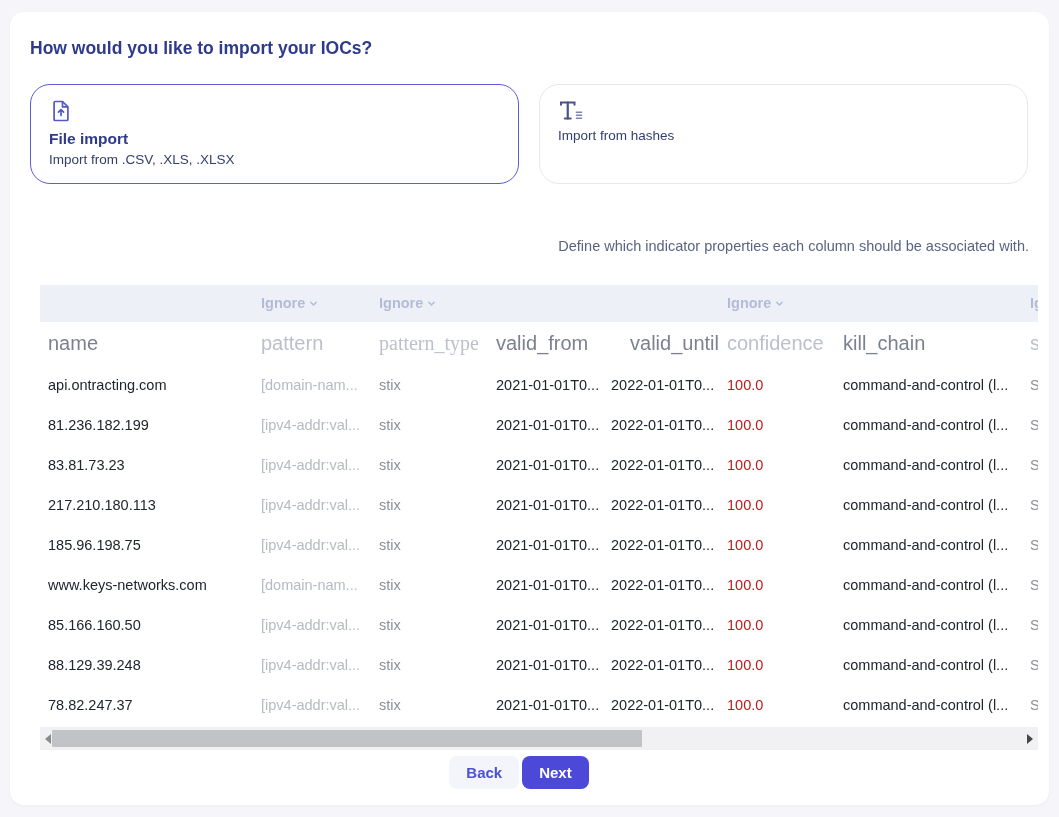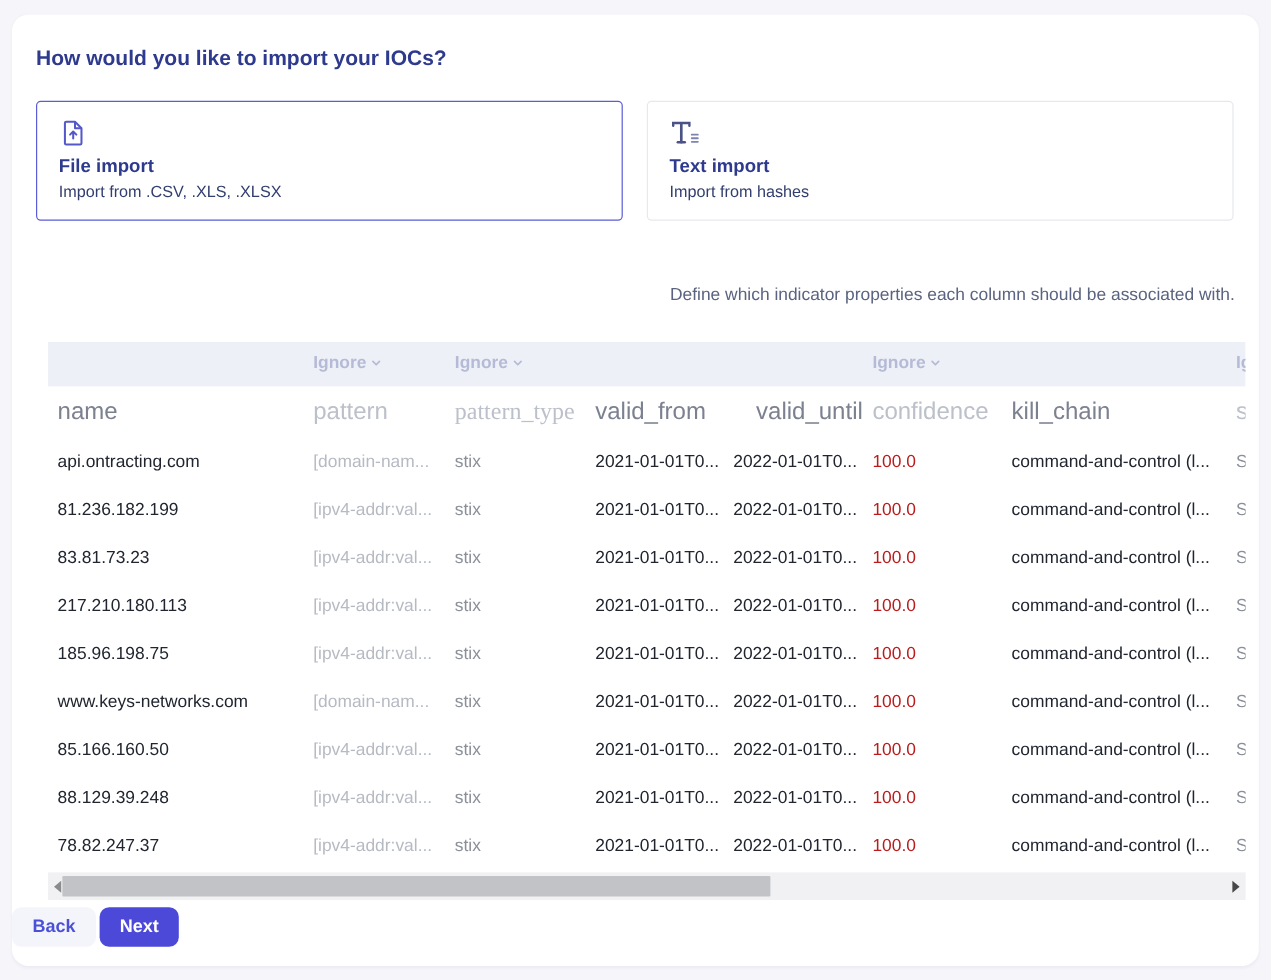--- a/index.html
+++ b/index.html
@@ -16,21 +16,21 @@
     background:#ffffff; border-radius:14px;
     box-shadow:0 1px 3px rgba(40,40,90,0.05);
   }
   .page-title {
     margin:25px 20px 0 20px;
     font-size:17.5px; font-weight:bold; color:#2d3a8d;
     height:22px; line-height:22px;
   }
   .options { display:flex; gap:20px; margin:25px 20px 0 20px; }
   .opt-card {
-    width:489px; height:100px; border-radius:4px;
+    width:489px; height:100px; border-radius:20px;
     border:1px solid #e7e8ee; background:#fff;
     padding:13px 18px; cursor:pointer;
   }
   .opt-card.selected { border:1px solid #5a5cd8; }
   .opt-icon { height:26px; display:flex; align-items:center; }
   .opt-title { margin-top:6px; font-size:15.5px; font-weight:bold; color:#2d3a8d; }
   .opt-sub { margin-top:4px; font-size:13.5px; color:#323e6e; }
   .desc {
     margin:53px 20px 0 20px;
     font-size:14.5px; color:#5a6380; height:18px; line-height:18px;text-align:right;
@@ -78,21 +78,21 @@
   }
   .tri-right {
     width:0; height:0; border-top:5px solid transparent; border-bottom:5px solid transparent;
     border-left:6px solid #474747;
   }
   .scroll-thumb {
     position:absolute; left:12px; top:3px; width:590px; height:17px;
     background:#c2c3c6; border-radius:1px; cursor:pointer;
   }
   .footer {
-    display:flex; justify-content:flex-start; gap:3px;
+    display:flex; justify-content:center; gap:3px;
     margin:6px 21px 0 0;
   }
   .btn {
     height:33px; border:none; border-radius:8px; padding:0 17px;
     font-family:"Liberation Sans", sans-serif;
     font-size:15px; font-weight:bold; cursor:pointer;
   }
   .btn-back { background:#f4f4fb; color:#4b50d8; }
   .btn-next { background:#4c49d8; color:#ffffff; }
 </style>
@@ -117,21 +117,20 @@
     </div>
     <div class="opt-card">
       <div class="opt-icon">
         <svg width="26" height="24" viewBox="0 0 26 24" fill="none">
           <path d="M3 5.8 V3.5 H16.5 V5.8" stroke="#4b5286" stroke-width="2" stroke-linecap="round"></path>
           <path d="M9.75 3.7 V19.5" stroke="#4b5286" stroke-width="2.2" stroke-linecap="round"></path>
           <path d="M6.8 19.5 H12.7" stroke="#4b5286" stroke-width="2" stroke-linecap="round"></path>
           <path d="M18.5 13.2 H23.5 M18.5 16.2 H23.5 M18.5 19.2 H23.5" stroke="#7d84b0" stroke-width="1.6" stroke-linecap="round"></path>
         </svg>
       </div>
-      <div class="opt-title">Text import</div>
       <div class="opt-sub">Import from hashes</div>
     </div>
   </div>
 
   <div class="desc">Define which indicator properties each column should be associated with.</div>
 
   <div class="tablewrap">
     <div class="thead" id="thead">
         <div class="hcell hc-active" style="width: 213px;"><span>Observable</span><svg class="chev" width="9" height="9" viewBox="0 0 10 10" fill="none">
             <path d="M2 3.5 L5 6.6 L8 3.5" stroke="currentColor" stroke-width="1.6" stroke-linecap="round" stroke-linejoin="round"></path>

